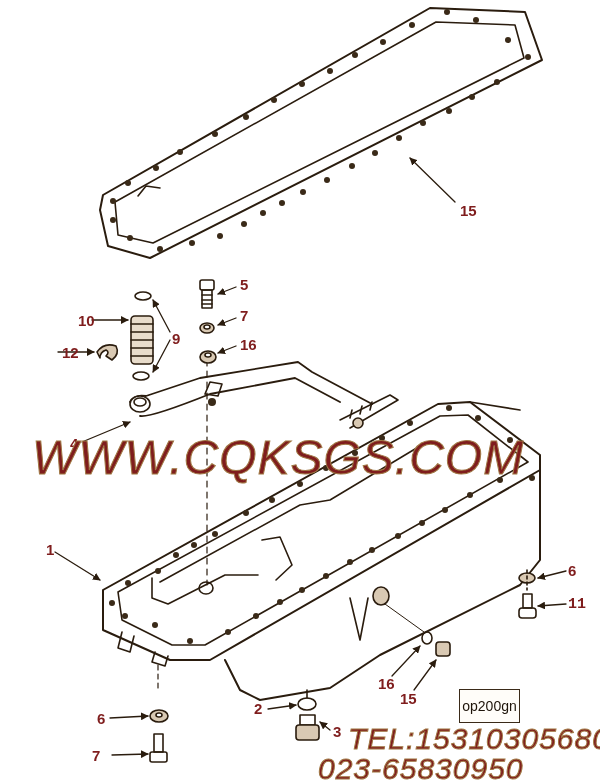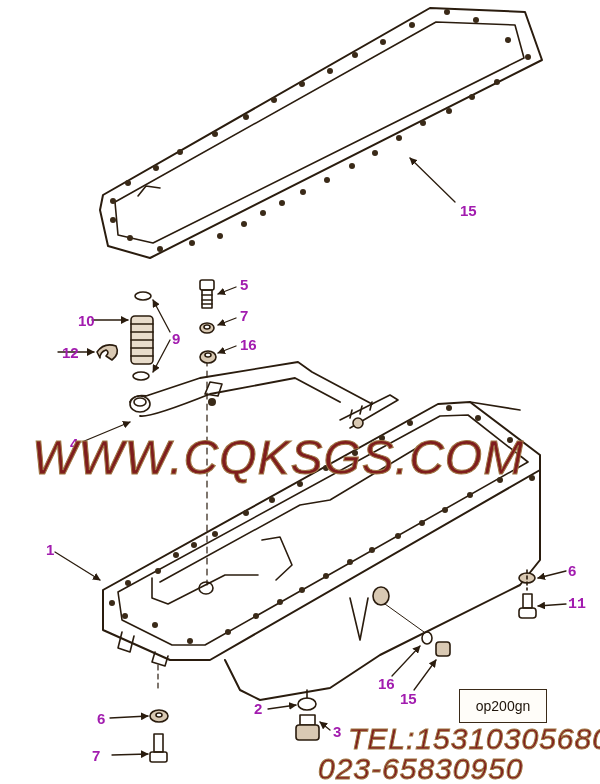--- a/index.html
+++ b/index.html
@@ -1,21 +1,21 @@
 <!DOCTYPE html>
 <html><head>
   <meta charset="utf-8">
   <style>
     html, body { margin: 0; padding: 0; background: #ffffff; }
     body { width: 600px; height: 784px; position: relative; overflow: hidden;
            font-family: "Liberation Sans", sans-serif; }
     #diagram { position: absolute; left: 0; top: 0; width: 600px; height: 784px; }
     .lbl { position: absolute; font-family: "Liberation Sans", sans-serif; font-weight: bold;
-           font-size: 15px; color: #a21caf; line-height: 1; }
-    .ref-box { position: absolute; left: 459px; top: 689px; width: 88px; height: 34px;
+           font-size: 15px; color: #7f1d1d; line-height: 1; }
+    .ref-box { position: absolute; left: 459px; top: 689px; width: 61px; height: 34px;
                border: 1.5px solid #3a2a18; background: #fffdf9; box-sizing: border-box;
                display: flex; align-items: center; justify-content: center;
                font-family: "Liberation Sans", sans-serif; font-size: 14px; color: #1e140a; }
     .wm { position: absolute; font-family: "Liberation Sans", sans-serif; font-style: italic;
           color: #7f1d1d; -webkit-text-stroke: 1px #a07844; letter-spacing: 1px; white-space: nowrap; }
     .wm-site { left: 32px; top: 430px; font-size: 48px; }
     .wm-tel  { left: 312px; top: 722px; font-size: 30px; margin-left: 36px; }
     .wm-tel2 { left: 318px; top: 752px; font-size: 30px; }
   </style>
 </head>

